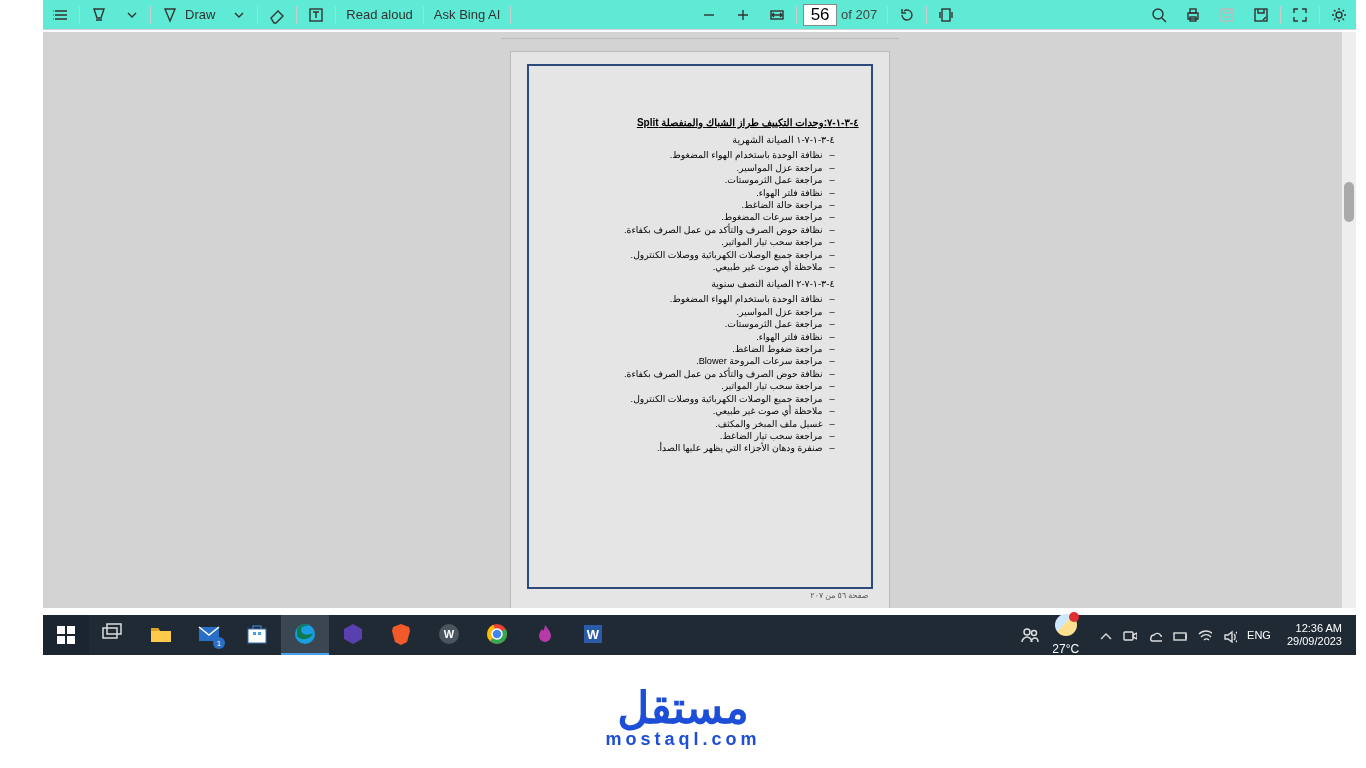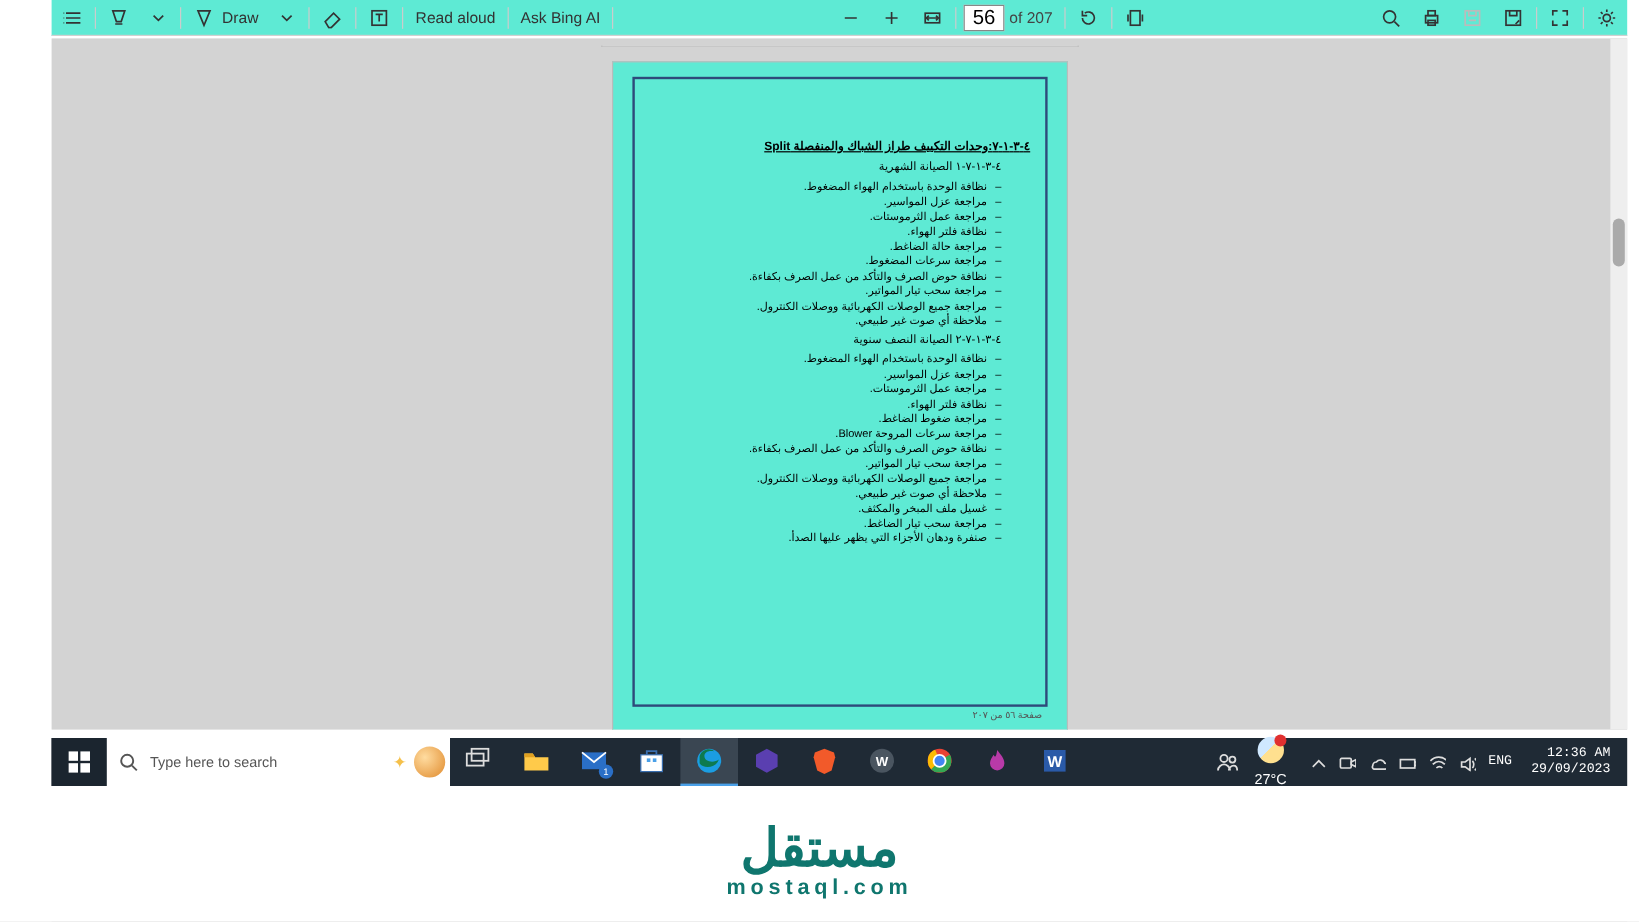--- a/index.html
+++ b/index.html
@@ -88,21 +88,21 @@
     width: 398px;
     height: 8px;
     background: #fff;
     border: 1px solid #bbb;
     border-top: none;
     margin-bottom: 12px;
   }
   .page {
     width: 380px;
     height: 560px;
-    background: #5eead4;
+    background: #e5e5e5;
     border: 1px solid #bbb;
     padding: 12px 16px 10px 16px;
     position: relative;
   }
   .page-inner {
     border: 2px solid #2e4a7a;
     width: 100%;
     height: 525px;
     padding: 50px 12px 10px 12px;
     direction: rtl;
@@ -199,21 +199,20 @@
     position: relative;
     border-bottom: 2px solid transparent;
   }
   .task-icon.active { background: #3a4652; border-bottom-color: #4aa0e8; }
   .task-spacer { flex: 1; }
   .tray {
     display: flex;
     align-items: center;
     gap: 10px;
     padding: 0 8px;
-    font-family: Liberation Mono, monospace;
   }
   .weather {
     display: flex;
     align-items: center;
     gap: 6px;
     margin-right: 10px;
     flex-direction: column;
   }
   .weather-ic {
     width: 22px; height: 22px; border-radius: 50%;
@@ -229,21 +228,21 @@
   }
   .clock { text-align: right; font-size: 11px; line-height: 1.15; padding: 0 6px; }
 
   .brand {
     position: absolute;
     left: 0; right: 0;
     bottom: 18px;
     display: flex;
     flex-direction: column;
     align-items: center;
-    color: #0f766e;
+    color: #1d4ed8;
     font-weight: bold;
   }
   .brand .big { font-size: 44px; letter-spacing: -1px; }
   .brand .url { font-size: 18px; letter-spacing: 4px; margin-top: -4px; }
 
   .left-strip { position:absolute; left:0; top:0; bottom:0; width:43px; background:#fff; }
   .right-strip { position:absolute; right:0; top:0; bottom:0; width:10px; background:#fff; }
 
   
   svg.ic { width: 18px; height: 18px; stroke: #333; fill:none; stroke-width:1.4; }
@@ -439,31 +438,20 @@
 
 <div class="taskbar">
   <div class="start">
     <svg width="18" height="18">
         <rect x="0" y="0" width="8" height="8" fill="#fff"></rect>
         <rect x="10" y="0" width="8" height="8" fill="#fff"></rect>
         <rect x="0" y="10" width="8" height="8" fill="#fff"></rect>
         <rect x="10" y="10" width="8" height="8" fill="#fff"></rect>
       </svg>
   </div>
-  <div class="search">
-    <svg width="16" height="16" stroke="#555" fill="none" stroke-width="1.6">
-        <circle cx="7" cy="7" r="5"></circle>
-        <path d="M11 11l4 4"></path>
-      </svg>
-    <span>Type here to search</span>
-    <div class="search-gfx">
-      <span class="sparkle">✦</span>
-      <div class="moon"></div>
-    </div>
-  </div>
   <div class="task-icons">
     <div class="task-icon">
       <svg stroke="#ddd" fill="none" stroke-width="1.5">
           <rect x="2" y="6" width="14" height="10"></rect>
           <rect x="6" y="2" width="14" height="10"></rect>
         </svg>
     </div>
     <div class="task-icon">
       <svg>
           <path d="M2 6h7l2 3h11v11H2z" fill="#ffca4a"></path>

